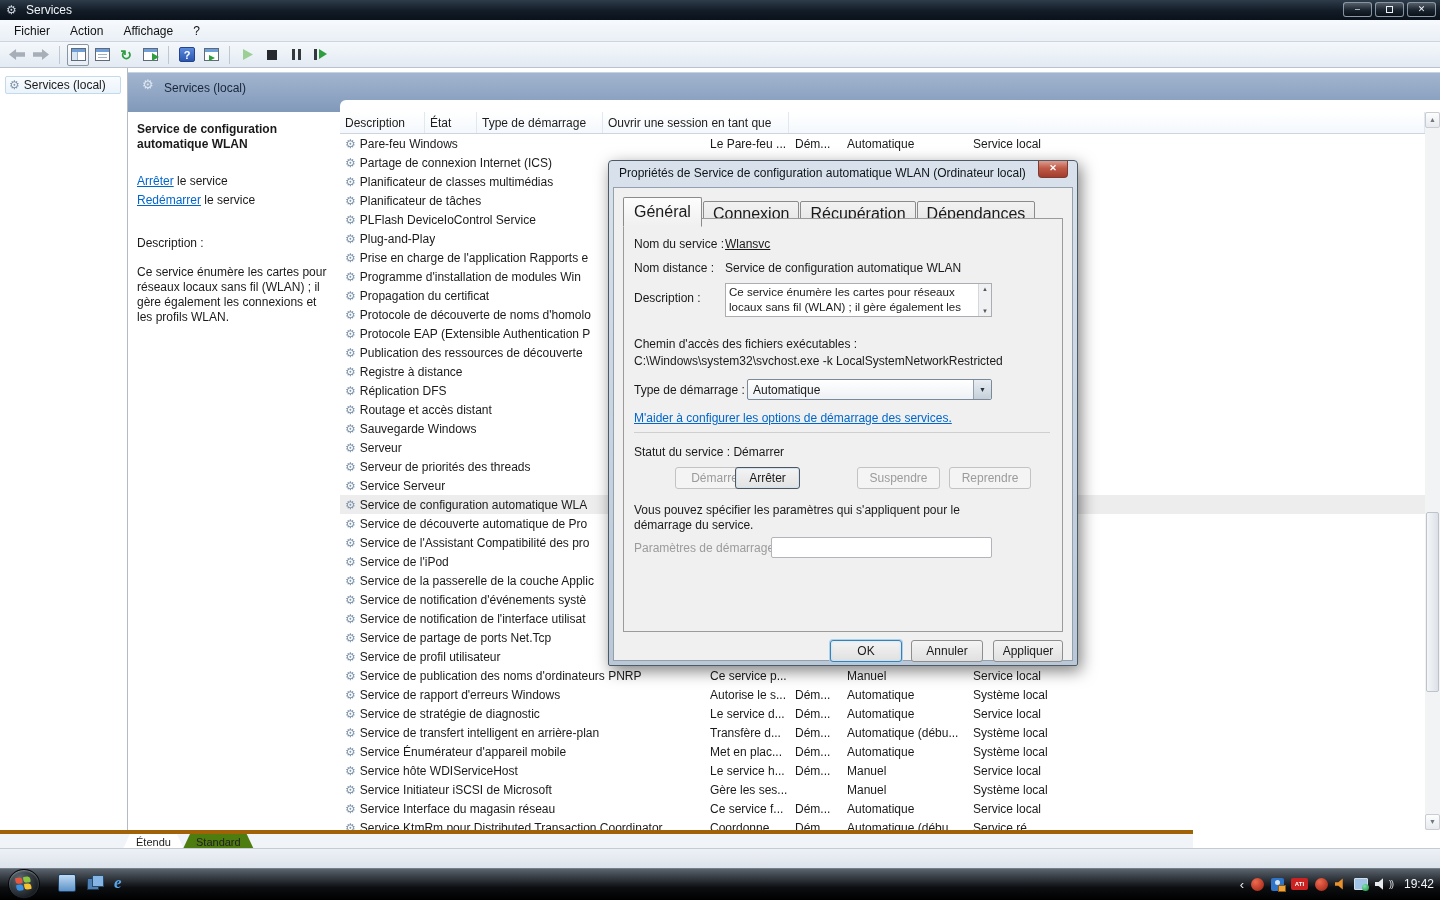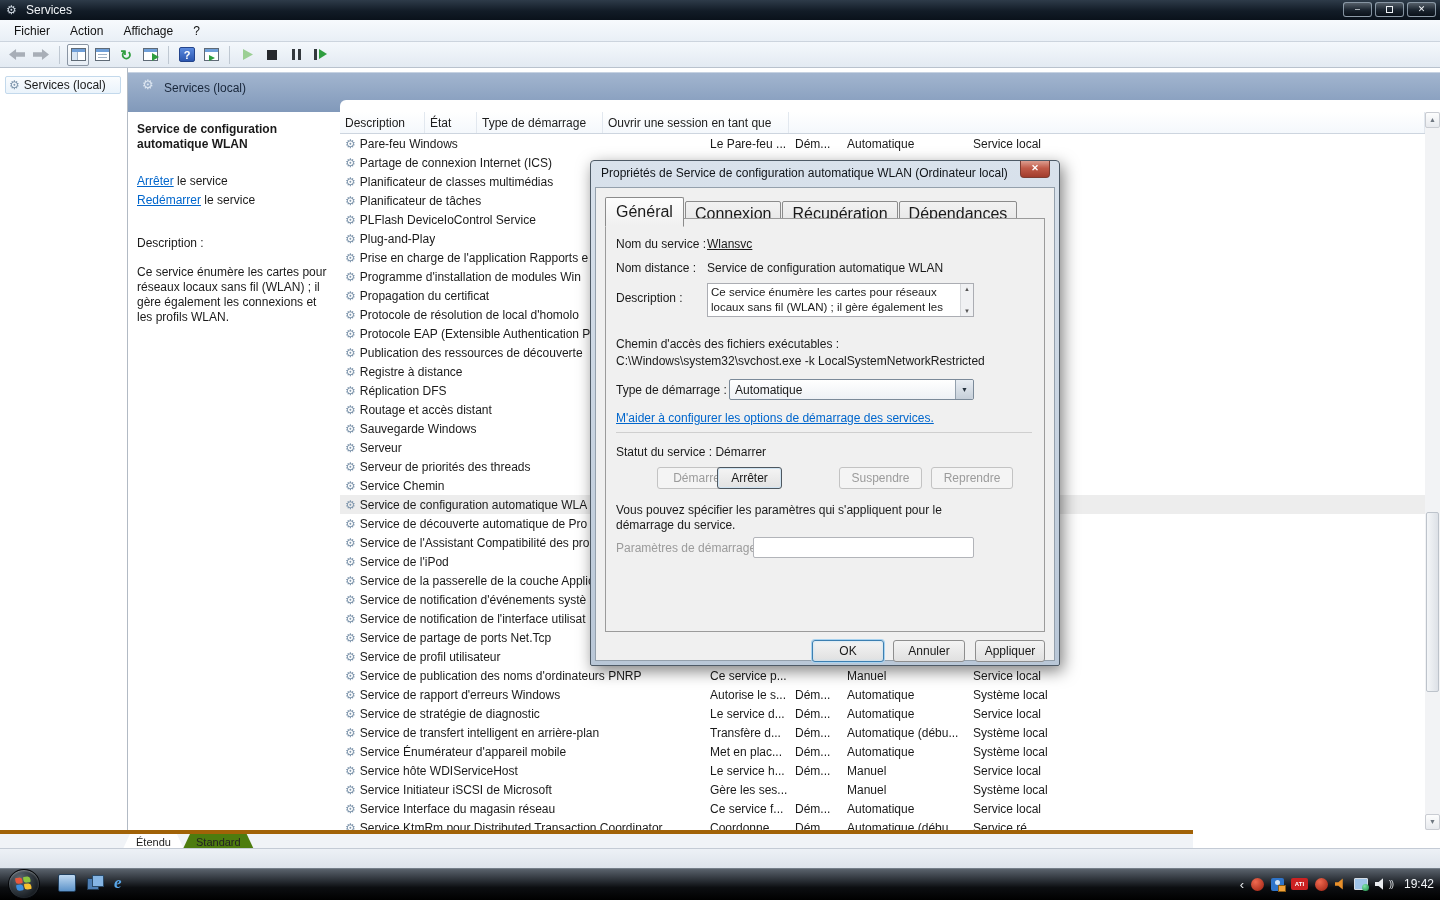--- a/index.html
+++ b/index.html
@@ -99,21 +99,21 @@
   
   #tabbar { position:absolute; left:0; top:830px; width:1193px; height:18px; background:#f0f3f7; border-top:4px solid #a16207; }
   .sheet-tab { position:absolute; top:0; height:17px; padding:2px 14px 0; font-size:11px;
     clip-path:polygon(8px 0,calc(100% - 8px) 0,100% 100%,0 100%); background:#4d7c0f; color:#222; }
   .sheet-tab.active { background:#fff; }
   #tab-etendu { left:122px; } #tab-standard { left:182px; }
   #statusstrip { position:absolute; left:0; top:848px; width:1440px; height:20px;
     background:linear-gradient(#edf1f6,#dde3eb); border-top:1px solid #c4cbd5; }
 
   
-  #dialog { position:absolute; left:590px; top:160px; width:470px; height:506px; z-index:50;
+  #dialog { position:absolute; left:608px; top:160px; width:470px; height:506px; z-index:50;
     background:linear-gradient(#d9e2ec,#b9c7d7); border:1px solid #4e5a66; border-radius:4px 4px 2px 2px;
     box-shadow:3px 5px 16px rgba(0,0,0,.5); }
   #dlg-title { position:absolute; left:10px; top:5px; font-size:12px; color:#101418; }
   #dlg-close { position:absolute; right:9px; top:0; width:30px; height:17px;
     background:linear-gradient(#dd9d8f,#c05a48 45%,#a23c2c); border:1px solid #7e3c31; border-top:none;
     border-radius:0 0 4px 4px; color:#fff; font-size:9px; font-weight:bold; text-align:center; line-height:15px; }
   #dlg-body { position:absolute; left:4px; right:4px; top:26px; bottom:4px; background:#f0f0f0; border:1px solid #94a0ac; }
 
   #dlg-tabs { position:absolute; left:9px; top:9px; height:22px; }
   .dtab { display:inline-block; padding:3px 9px 4px; border:1px solid #8b8b8b; background:linear-gradient(#f2f2f2,#e4e4e4);
@@ -368,21 +368,21 @@
           <span class="ntext">Propagation du certificat</span>
         </div>
         <div class="cell c-desc"></div>
         <div class="cell c-etat"></div>
         <div class="cell c-type"></div>
         <div class="cell c-session"></div>
       </div>
       <div class="lrow">
         <div class="cell c-name">
           <span class="gear">⚙</span>
-          <span class="ntext">Protocole de résolution de local d'homolo</span>
+          <span class="ntext">Protocole de découverte de noms d'homolo</span>
         </div>
         <div class="cell c-desc"></div>
         <div class="cell c-etat"></div>
         <div class="cell c-type"></div>
         <div class="cell c-session"></div>
       </div>
       <div class="lrow">
         <div class="cell c-name">
           <span class="gear">⚙</span>
           <span class="ntext">Protocole EAP (Extensible Authentication P</span>
@@ -458,21 +458,21 @@
           <span class="ntext">Serveur de priorités des threads</span>
         </div>
         <div class="cell c-desc"></div>
         <div class="cell c-etat"></div>
         <div class="cell c-type"></div>
         <div class="cell c-session"></div>
       </div>
       <div class="lrow">
         <div class="cell c-name">
           <span class="gear">⚙</span>
-          <span class="ntext">Service Chemin</span>
+          <span class="ntext">Service Serveur</span>
         </div>
         <div class="cell c-desc"></div>
         <div class="cell c-etat"></div>
         <div class="cell c-type"></div>
         <div class="cell c-session"></div>
       </div>
       <div class="lrow sel">
         <div class="cell c-name">
           <span class="gear">⚙</span>
           <span class="ntext">Service de configuration automatique WLA</span>

